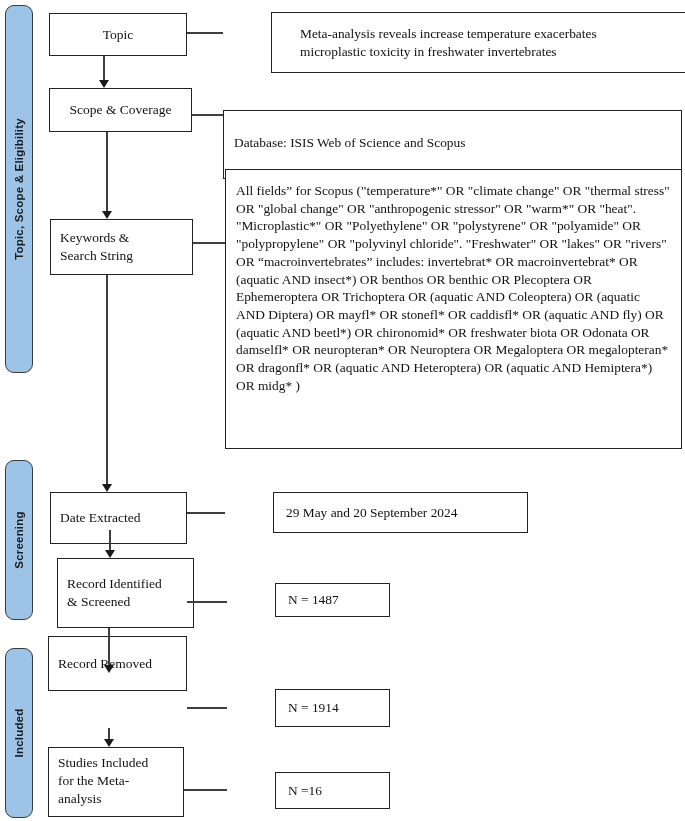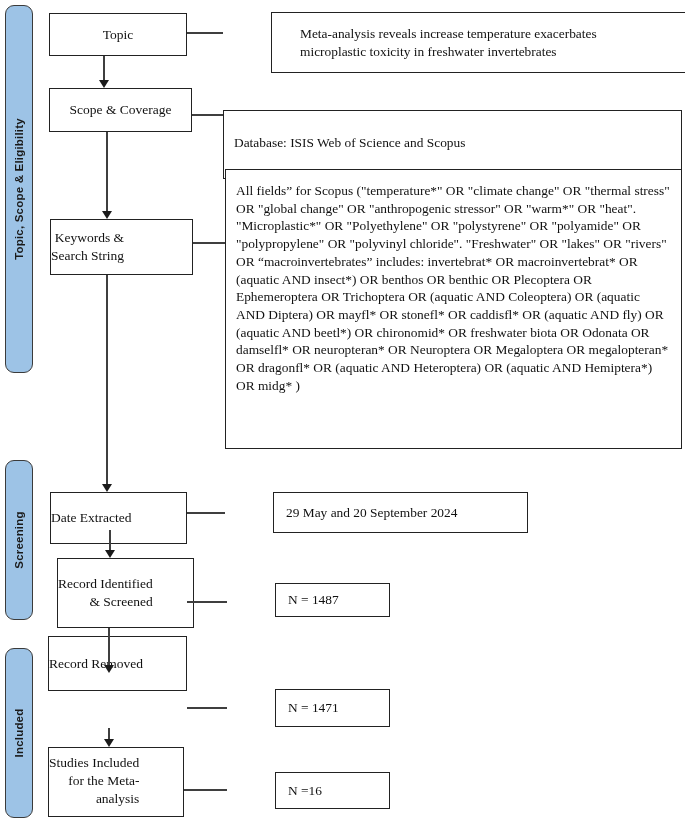--- a/index.html
+++ b/index.html
@@ -35,21 +35,21 @@
     position:absolute;
     background:#fff;
     border:1.4px solid #222;
     box-sizing:border-box;
     display:flex;align-items:center;
     font-size:13.5px;
     line-height:1.32;
     white-space:pre-line;
   }
   .node.center{justify-content:center;text-align:center;}
-  .node.left{padding-right:4px;text-align:right;}
+  .node.left{padding-left:9px;padding-right:4px;text-align:left;}
   
   .detail{
     position:absolute;
     background:#fff;
     border:1.4px solid #222;
     box-sizing:border-box;
     font-size:13.4px;
     line-height:1.32;
     white-space:pre-line;
   }
@@ -100,21 +100,21 @@
     <div>Search Field: Article Title</div>
     <div>Language: English</div>
   </div>
 
   <div class="detail" style="left: 225px; top: 169px; width: 457px; height: 280px; padding: 12px 10px 0px; line-height: 17.7px; border-color: rgb(34, 34, 34);">All fields” for Scopus ("temperature*" OR "climate change" OR "thermal stress" OR "global change" OR "anthropogenic stressor" OR "warm*" OR "heat". "Microplastic*" OR "Polyethylene" OR "polystyrene" OR "polyamide" OR "polypropylene" OR "polyvinyl chloride". "Freshwater" OR "lakes" OR "rivers" OR “macroinvertebrates” includes: invertebrat* OR macroinvertebrat* OR (aquatic AND insect*) OR benthos OR benthic OR Plecoptera OR Ephemeroptera OR Trichoptera OR (aquatic AND Coleoptera) OR (aquatic AND Diptera) OR mayfl* OR stonefl* OR caddisfl* OR (aquatic AND fly) OR (aquatic AND beetl*) OR chironomid* OR freshwater biota OR Odonata OR damselfl* OR neuropteran* OR Neuroptera OR Megaloptera OR megalopteran* OR dragonfl* OR (aquatic AND Heteroptera) OR (aquatic AND Hemiptera*) OR midg* )</div>
 
   <div class="detail vcenter" style="left: 225px; top: 492px; width: 255px; height: 41px; padding-left: 12px; border-color: rgb(34, 34, 34);">29 May and 20 September 2024</div>
 
   <div class="detail vcenter" style="left: 227px; top: 583px; width: 115px; height: 34px; padding-left: 12px; border-color: rgb(34, 34, 34);">N = 1487</div>
 
-  <div class="detail vcenter" style="left: 227px; top: 689px; width: 115px; height: 38px; padding-left: 12px; border-color: rgb(34, 34, 34);">N = 1471</div>
+  <div class="detail vcenter" style="left: 227px; top: 689px; width: 115px; height: 38px; padding-left: 12px; border-color: rgb(34, 34, 34);">N = 1914</div>
 
   <div class="detail vcenter" style="left: 227px; top: 772px; width: 115px; height: 37px; padding-left: 12px; border-color: rgb(34, 34, 34);">N =16</div>
 
   <div class="hline" style="left: 187px; top: 32px; width: 36px; background: rgb(63, 63, 63);"></div>
   <div class="hline" style="left: 192px; top: 114px; width: 31px; background: rgb(63, 63, 63);"></div>
   <div class="hline" style="left: 193px; top: 242px; width: 32px; background: rgb(63, 63, 63);"></div>
   <div class="hline" style="left: 187px; top: 512px; width: 38px; background: rgb(63, 63, 63);"></div>
   <div class="hline" style="left: 187px; top: 601px; width: 40px; background: rgb(63, 63, 63);"></div>
   <div class="hline" style="left: 187px; top: 707px; width: 40px; background: rgb(63, 63, 63);"></div>
   <div class="hline" style="left: 184px; top: 789px; width: 43px; background: rgb(63, 63, 63);"></div>

